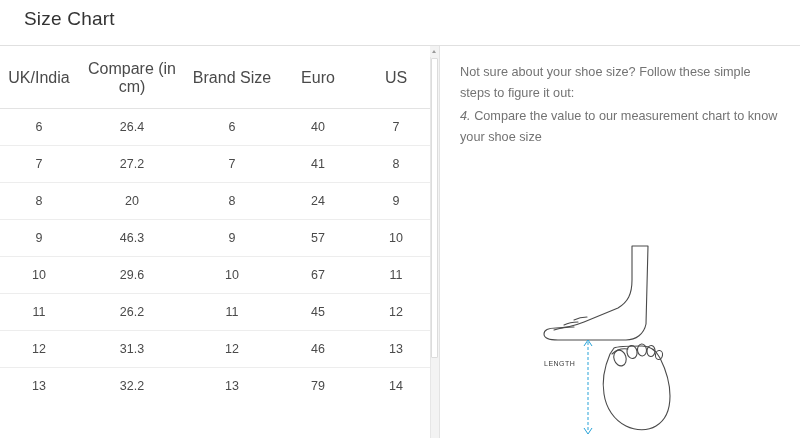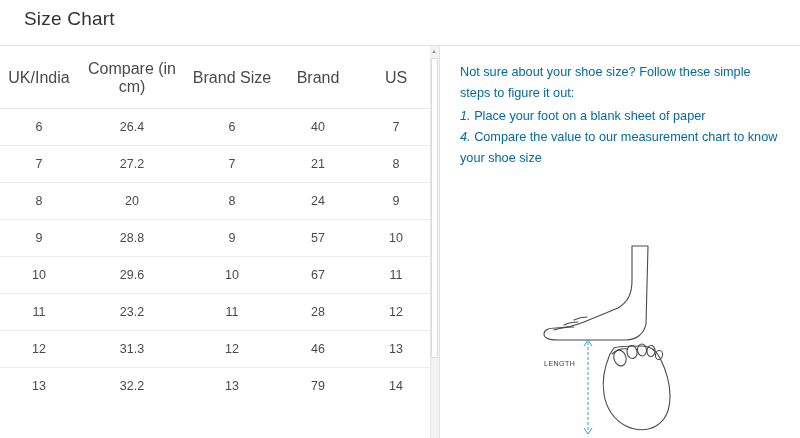--- a/index.html
+++ b/index.html
@@ -121,21 +121,21 @@
   
   .info-pane {
     position: relative;
     width: 360px;
     height: 392px;
     padding: 16px 18px 0 20px;
   }
   .info-line {
     font-size: 12.7px;
     line-height: 21px;
-    color: #0369a1;
+    color: #737373;
   }
   .info-line .num {
     font-style: italic;
   }
   .steps { margin-top: 2px; }
 
   
   .foot-art {
     position: absolute;
     left: 100px;
@@ -162,65 +162,65 @@
 
   <div class="content">
 
     <div class="table-pane">
       <table class="size-table">
         <thead>
           <tr>
             <th class="col0">UK/India</th>
             <th class="col1">Compare (in cm)</th>
             <th class="col2">Brand Size</th>
-            <th class="col3">Brand</th>
+            <th class="col3">Euro</th>
             <th class="col4">US</th>
           </tr>
         </thead>
         <tbody>
           <tr>
             <td class="col0">6</td>
             <td class="col1">26.4</td>
             <td class="col2">6</td>
             <td class="col3">40</td>
             <td class="col4">7</td>
           </tr>
           <tr>
             <td class="col0">7</td>
             <td class="col1">27.2</td>
             <td class="col2">7</td>
-            <td class="col3">21</td>
+            <td class="col3">41</td>
             <td class="col4">8</td>
           </tr>
           <tr>
             <td class="col0">8</td>
             <td class="col1">20</td>
             <td class="col2">8</td>
             <td class="col3">24</td>
             <td class="col4">9</td>
           </tr>
           <tr>
             <td class="col0">9</td>
-            <td class="col1">28.8</td>
+            <td class="col1">46.3</td>
             <td class="col2">9</td>
             <td class="col3">57</td>
             <td class="col4">10</td>
           </tr>
           <tr>
             <td class="col0">10</td>
             <td class="col1">29.6</td>
             <td class="col2">10</td>
             <td class="col3">67</td>
             <td class="col4">11</td>
           </tr>
           <tr>
             <td class="col0">11</td>
-            <td class="col1">23.2</td>
+            <td class="col1">26.2</td>
             <td class="col2">11</td>
-            <td class="col3">28</td>
+            <td class="col3">45</td>
             <td class="col4">12</td>
           </tr>
           <tr>
             <td class="col0">12</td>
             <td class="col1">31.3</td>
             <td class="col2">12</td>
             <td class="col3">46</td>
             <td class="col4">13</td>
           </tr>
           <tr>
@@ -236,24 +236,20 @@
       <div class="scroll-rail">
         <div class="scroll-up"></div>
         <div class="scroll-thumb"></div>
       </div>
     </div>
 
     <div class="info-pane">
       <div class="info-line">Not sure about your shoe size? Follow these simple steps to figure it out:</div>
 
       <div class="steps">
-        <div class="info-line">
-          <span class="num">1.</span>
-          <span>Place your foot on a blank sheet of paper</span>
-        </div>
         <div class="info-line">
           <span class="num">4.</span>
           <span>Compare the value to our measurement chart to know your shoe size</span>
         </div>
       </div>
 
       <div class="foot-art">
         <svg width="240" height="196" viewBox="0 0 240 196">
 
           <g fill="none" stroke="#4a4a4a" stroke-width="1.1" stroke-linejoin="round" stroke-linecap="round">

